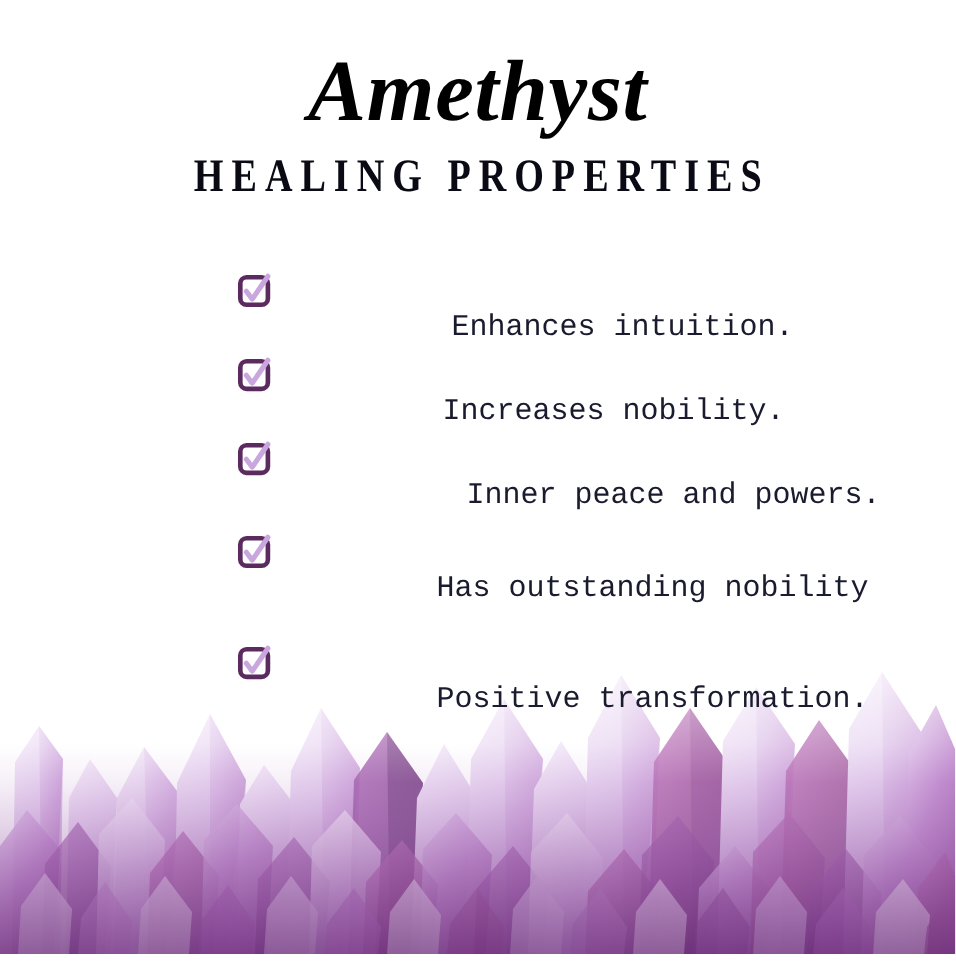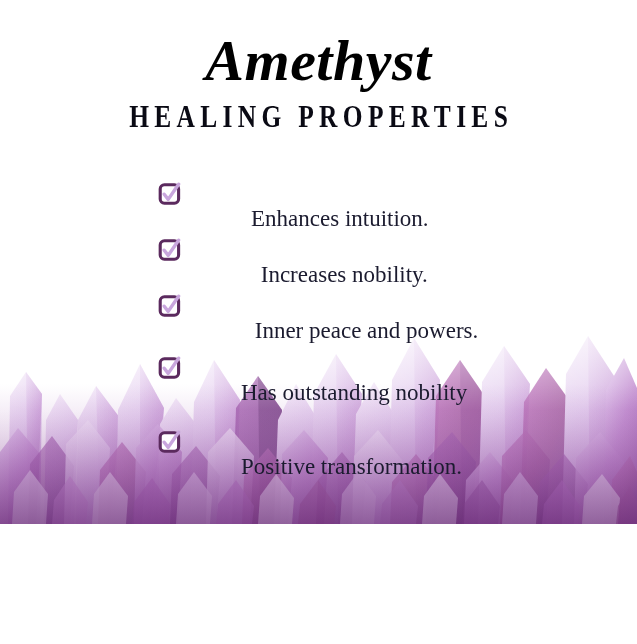--- a/index.html
+++ b/index.html
@@ -7,21 +7,21 @@
     margin: 0;
     padding: 0;
     background: #ffffff;
   }
   body {
     font-family: "Liberation Serif", serif;
   }
   #card {
     position: relative;
     width: 637px;
-    height: 524px;
+    height: 636px;
     background: #ffffff;
     overflow: hidden;
   }
 
   
   #header {
     position: absolute;
     top: 0;
     left: 0;
     width: 637px;
@@ -74,22 +74,22 @@
     position: absolute;
     left: 158px;
     top: 0;
     width: 24px;
     height: 24px;
   }
   .checkbox svg { display: block; }
   .check-text {
     position: absolute;
     top: -1px;
-    font-family: Liberation Serif, serif;
-    font-size: 23px;
+    font-family: Liberation Mono, monospace;
+    font-size: 20px;
     line-height: 25px;
     color: #1b1b2f;
     white-space: pre;
   }
   .check-text .l2 { display: block; padding-left: 9px; }
 
   
   #crystals {
     position: absolute;
     left: 0;
@@ -125,21 +125,21 @@
       </span>
     </li>
 
     <li class="check-row" style="top:56px;">
       <span class="checkbox">
         <svg viewBox="0 0 24 24" width="24" height="24" aria-hidden="true">
           <rect x="2.2" y="2.8" width="18.4" height="18.4" rx="4.2" ry="4.2" fill="#ffffff" stroke="#5b2a5e" stroke-width="3.1"></rect>
           <path d="M6.2 12.2 L10.2 17.4 L20.6 2.2" fill="none" stroke="#c9a6dd" stroke-width="3.4" stroke-linecap="round" stroke-linejoin="round"></path>
         </svg>
       </span>
-      <span class="check-text" style="left:209px;">
+      <span class="check-text" style="left:187px;">
         <span class="l1"> Increases nobility.</span>
       </span>
     </li>
 
     <li class="check-row" style="top:112px;">
       <span class="checkbox">
         <svg viewBox="0 0 24 24" width="24" height="24" aria-hidden="true">
           <rect x="2.2" y="2.8" width="18.4" height="18.4" rx="4.2" ry="4.2" fill="#ffffff" stroke="#5b2a5e" stroke-width="3.1"></rect>
           <path d="M6.2 12.2 L10.2 17.4 L20.6 2.2" fill="none" stroke="#c9a6dd" stroke-width="3.4" stroke-linecap="round" stroke-linejoin="round"></path>
         </svg>

